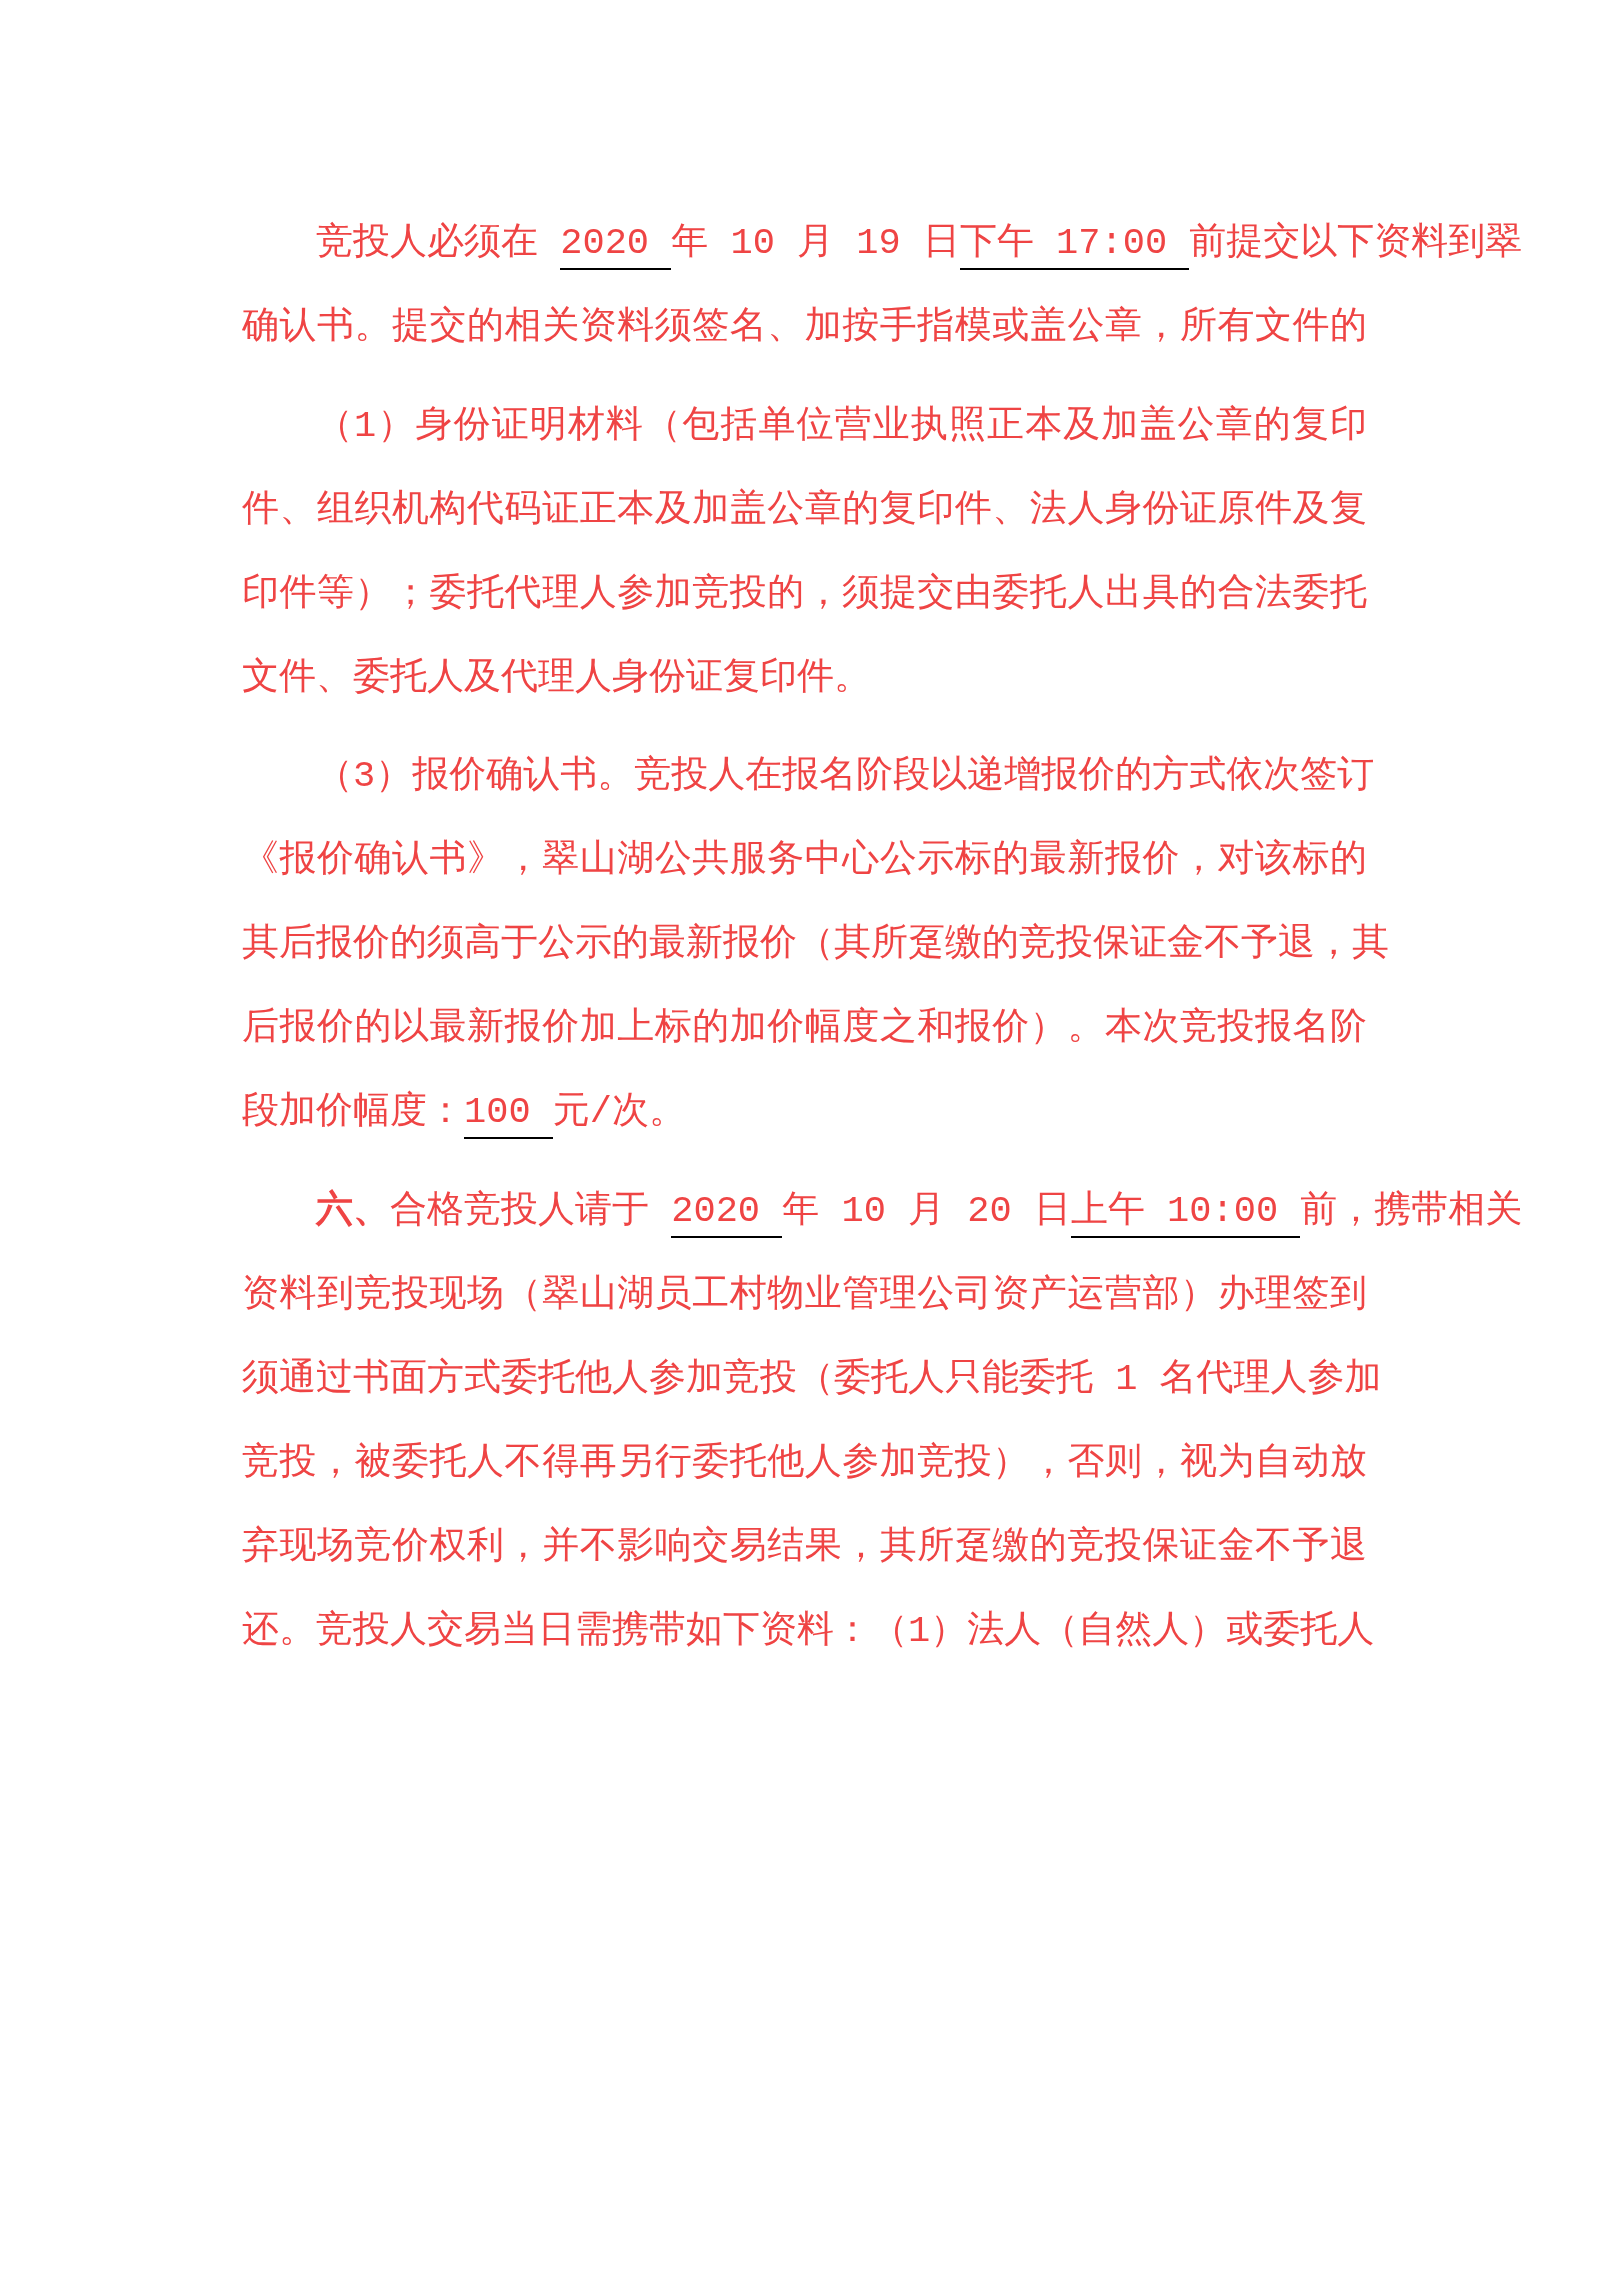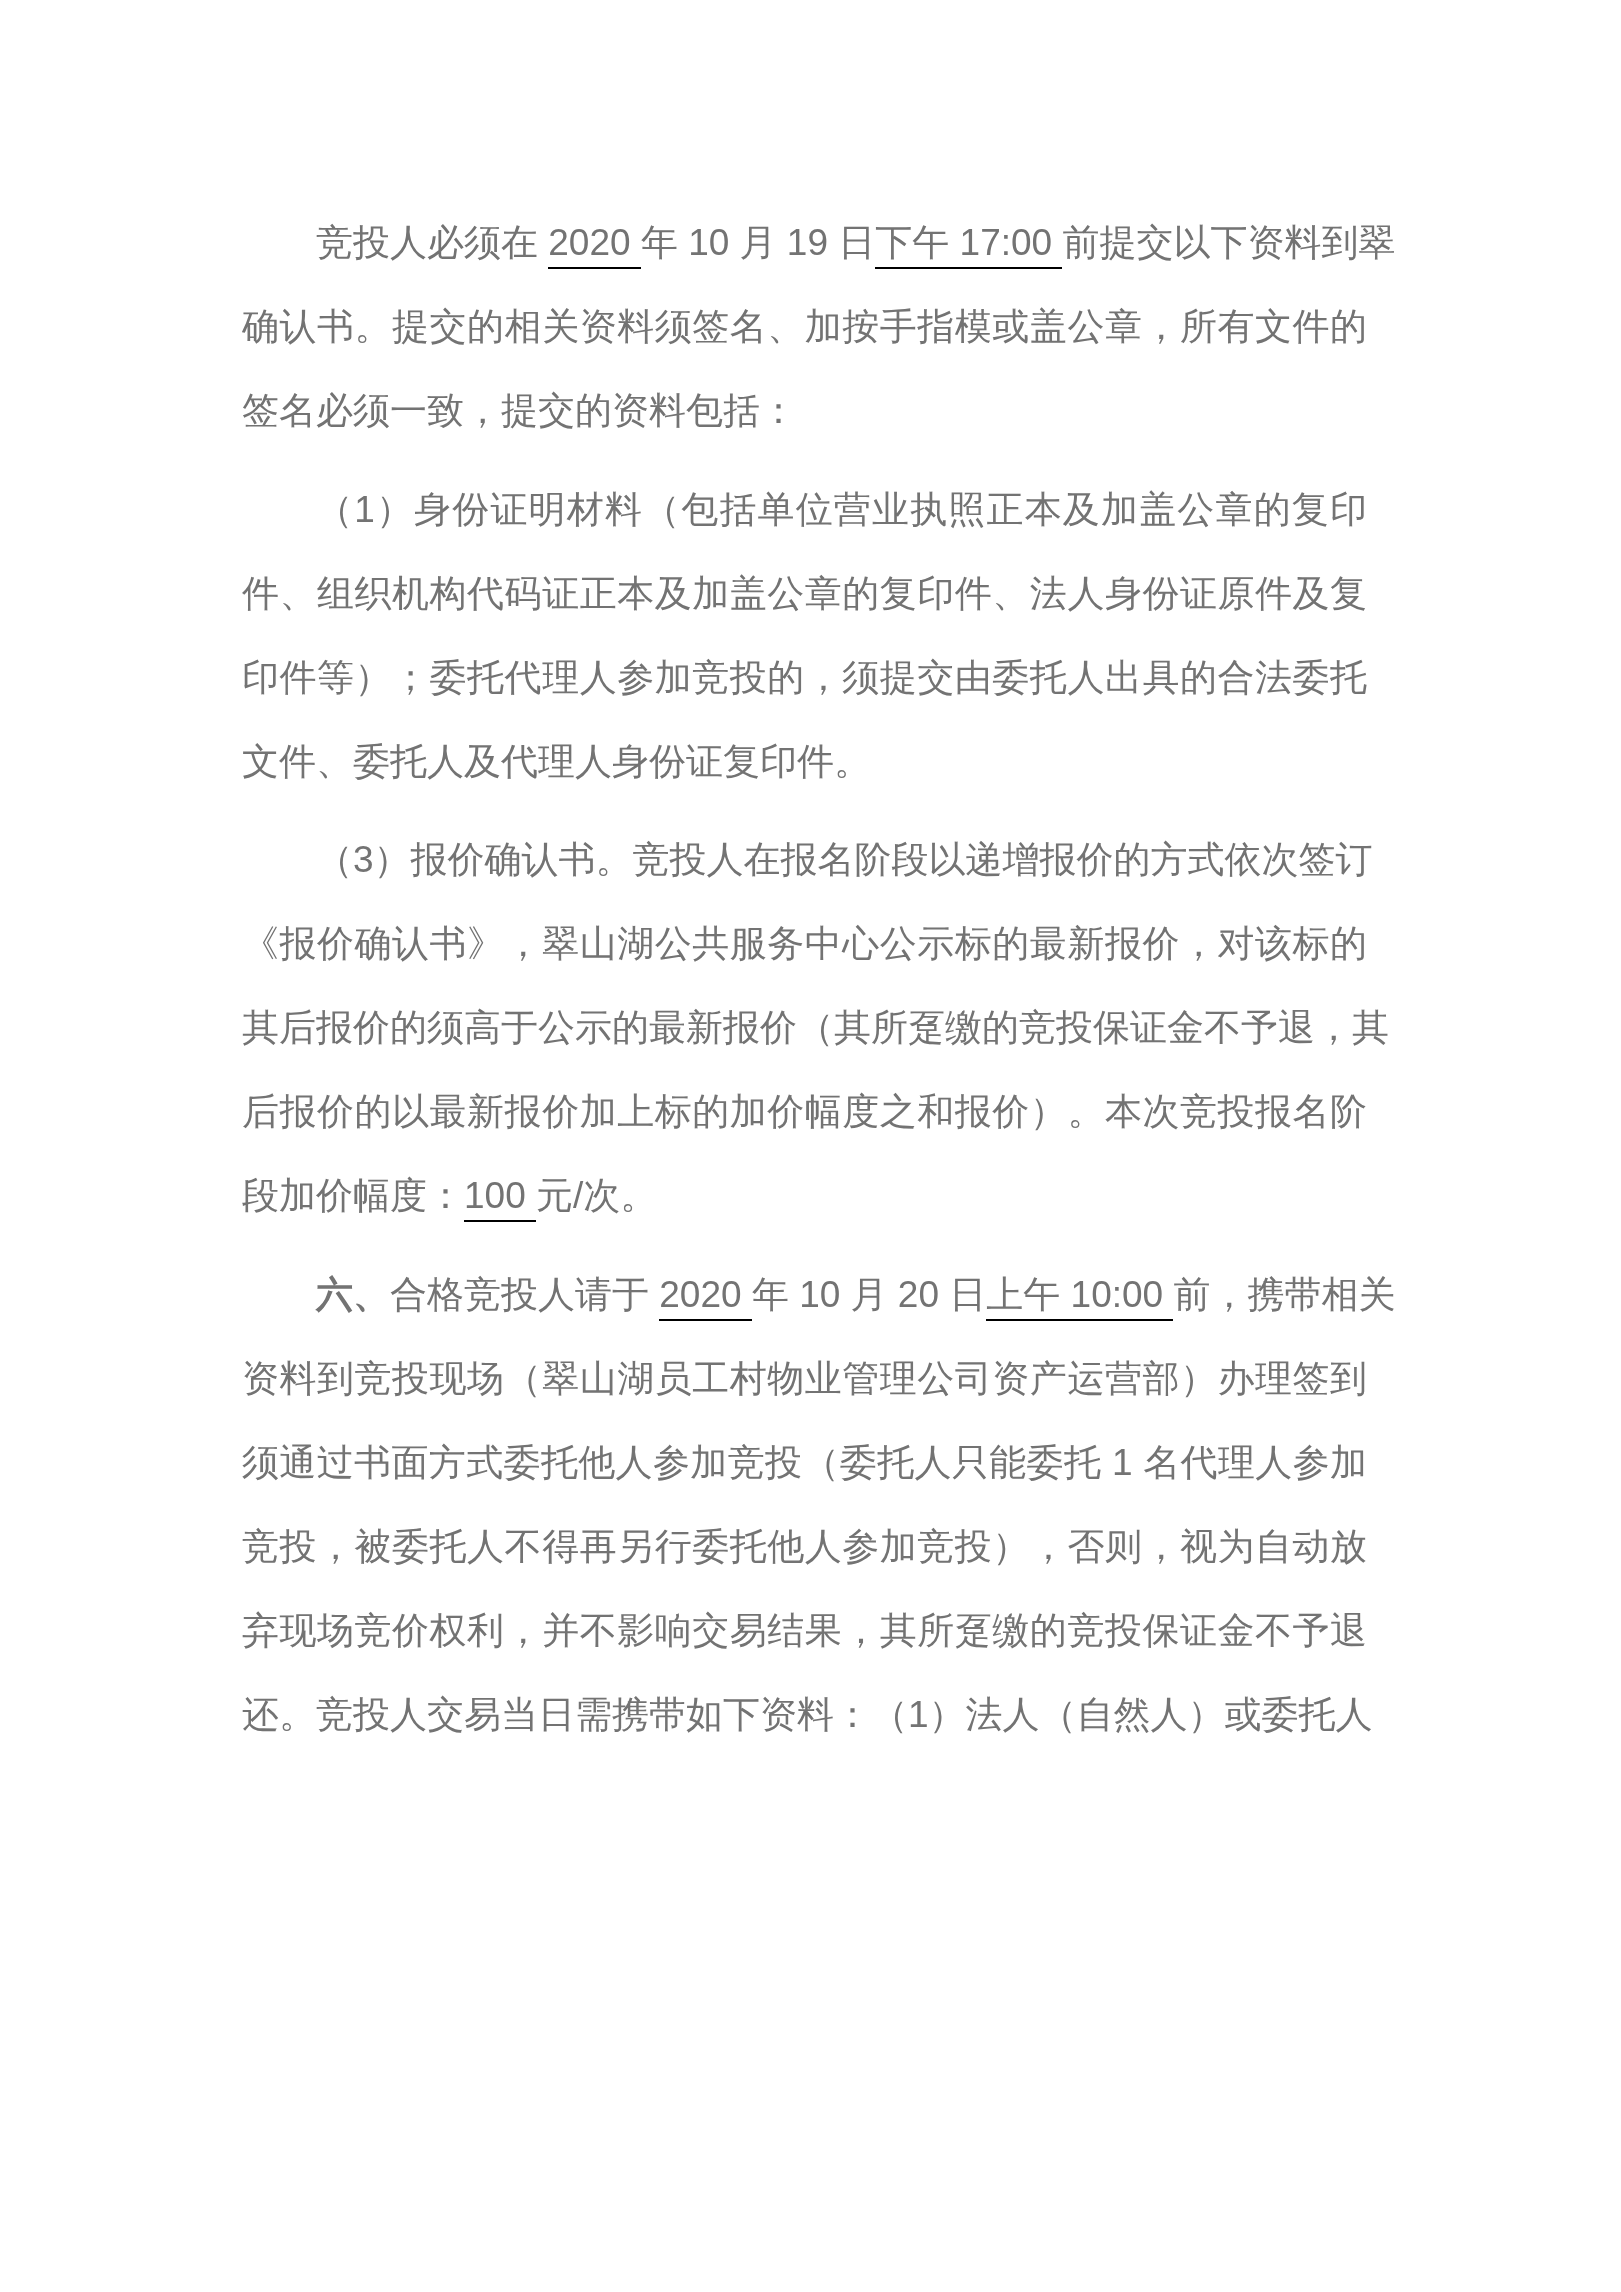--- a/index.html
+++ b/index.html
@@ -6,22 +6,22 @@
     margin: 0;
     padding: 0;
     background: #ffffff;
   }
   .page {
     position: relative;
     width: 1621px;
     height: 2293px;
     background: #ffffff;
     overflow: hidden;
-    font-family: Liberation Sans, sans-serif;
-    color: #737373;
+    font-family: Liberation Mono, monospace;
+    color: #ef4444;
   }
   .doc {
     position: absolute;
     left: 242px;
     top: 201px;
     width: 1125px;
     font-size: 37px;
   }
   .para {
     margin: 0 0 14.7px 0;
@@ -49,21 +49,20 @@
   }
 </style>
 </head>
 <body>
 
 <div class="page">
   <div class="doc">
       <div class="para">
         <div class="line indent"><span class="">竞投人必须在 </span><span class="u ">2020 </span><span class="">年 10 月 19 日</span><span class="u ">下午 17:00 </span><span class="">前提交以下资料到翠</span></div>
         <div class="line"><span class="">确认书。提交的相关资料须签名、加按手指模或盖公章，所有文件的</span></div>
-        <div class="line last"><span class="">签名必须一致，提交的资料包括：</span></div>
       </div>
       <div class="para">
         <div class="line indent"><span class="">（1）身份证明材料（包括单位营业执照正本及加盖公章的复印</span></div>
         <div class="line"><span class="">件、组织机构代码证正本及加盖公章的复印件、法人身份证原件及复</span></div>
         <div class="line"><span class="">印件等）；委托代理人参加竞投的，须提交由委托人出具的合法委托</span></div>
         <div class="line last"><span class="">文件、委托人及代理人身份证复印件。</span></div>
       </div>
       <div class="para">
         <div class="line indent"><span class="">（3）报价确认书。竞投人在报名阶段以递增报价的方式依次签订</span></div>
         <div class="line"><span class="">《报价确认书》，翠山湖公共服务中心公示标的最新报价，对该标的</span></div>

